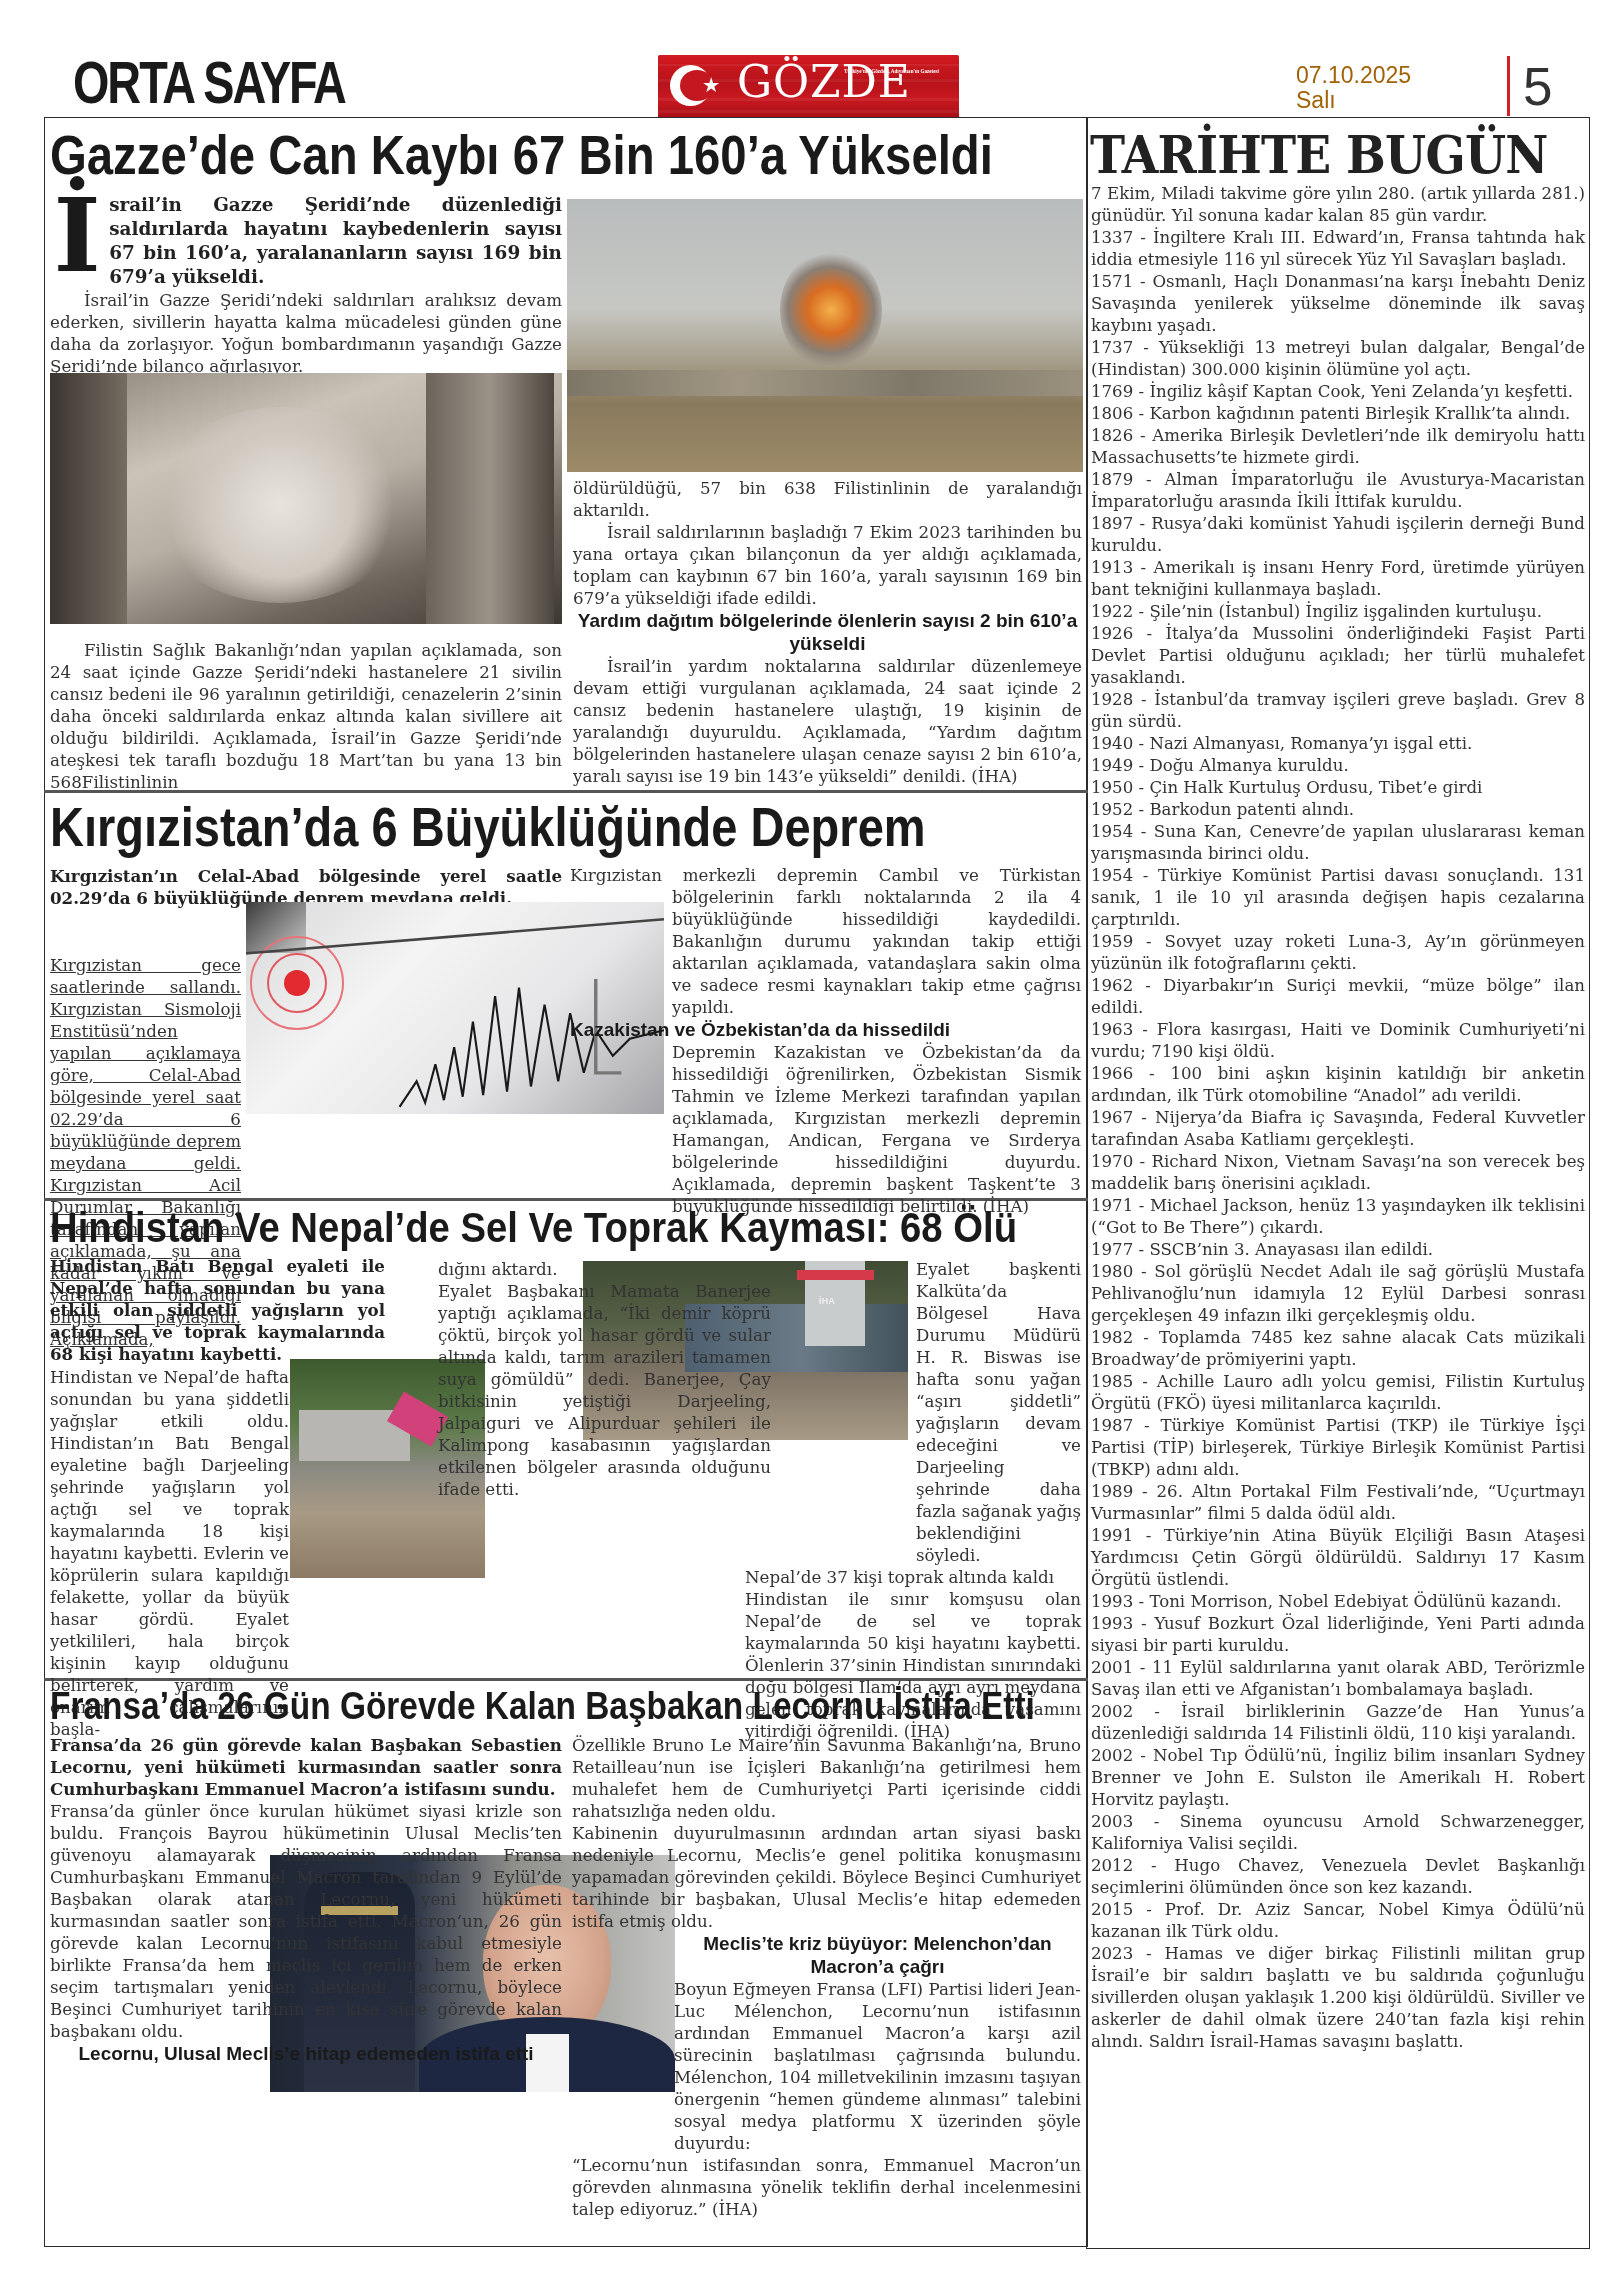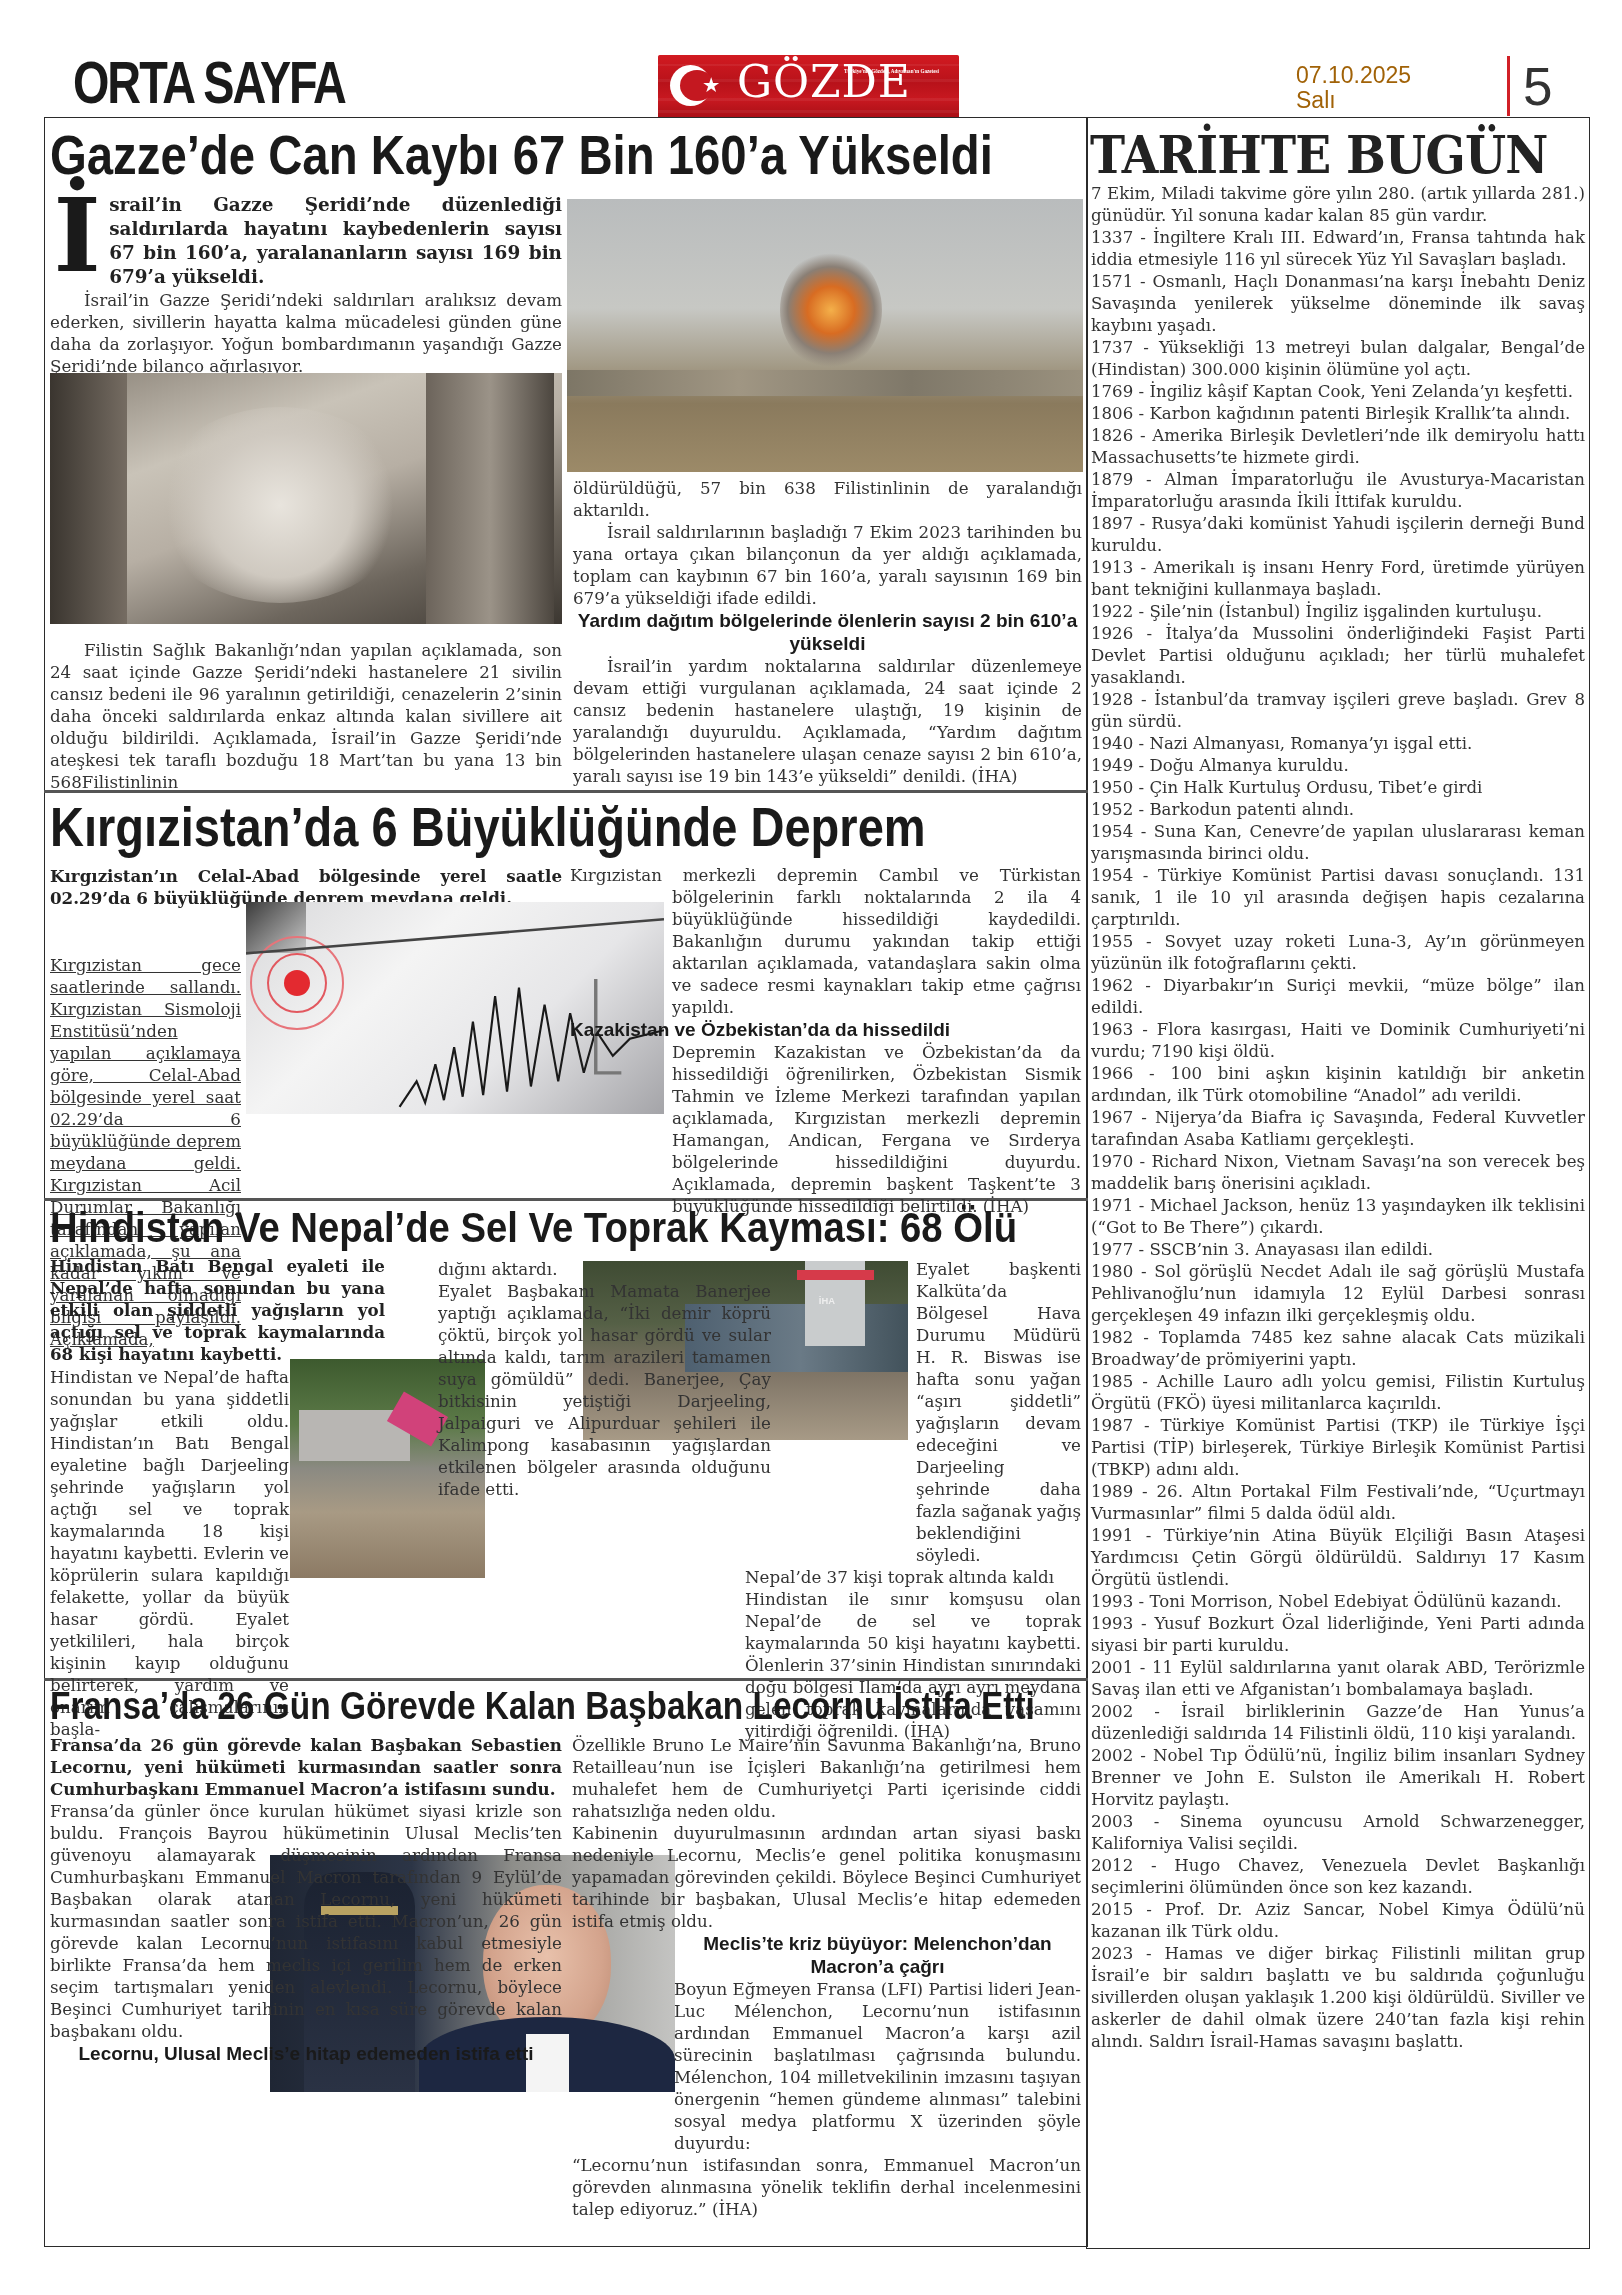--- a/index.html
+++ b/index.html
@@ -202,21 +202,21 @@
   <div>1913 - Amerikalı iş insanı Henry Ford, üretimde yürüyen bant tekniğini kullanmaya başladı.</div>
   <div>1922 - Şile’nin (İstanbul) İngiliz işgalinden kurtuluşu.</div>
   <div>1926 - İtalya’da Mussolini önderliğindeki Faşist Parti Devlet Partisi olduğunu açıkladı; her türlü muhalefet yasaklandı.</div>
   <div>1928 - İstanbul’da tramvay işçileri greve başladı. Grev 8 gün sürdü.</div>
   <div>1940 - Nazi Almanyası, Romanya’yı işgal etti.</div>
   <div>1949 - Doğu Almanya kuruldu.</div>
   <div>1950 - Çin Halk Kurtuluş Ordusu, Tibet’e girdi</div>
   <div>1952 - Barkodun patenti alındı.</div>
   <div>1954 - Suna Kan, Cenevre’de yapılan uluslararası keman yarışmasında birinci oldu.</div>
   <div>1954 - Türkiye Komünist Partisi davası sonuçlandı. 131 sanık, 1 ile 10 yıl arasında değişen hapis cezalarına çarptırıldı.</div>
-  <div>1955 - Sovyet uzay roketi Luna-3, Ay’ın görünmeyen yüzünün ilk fotoğraflarını çekti.</div>
+  <div>1959 - Sovyet uzay roketi Luna-3, Ay’ın görünmeyen yüzünün ilk fotoğraflarını çekti.</div>
   <div>1962 - Diyarbakır’ın Suriçi mevkii, “müze bölge” ilan edildi.</div>
   <div>1963 - Flora kasırgası, Haiti ve Dominik Cumhuriyeti’ni vurdu; 7190 kişi öldü.</div>
   <div>1966 - 100 bini aşkın kişinin katıldığı bir anketin ardından, ilk Türk otomobiline “Anadol” adı verildi.</div>
   <div>1967 - Nijerya’da Biafra iç Savaşında, Federal Kuvvetler tarafından Asaba Katliamı gerçekleşti.</div>
   <div>1970 - Richard Nixon, Vietnam Savaşı’na son verecek beş maddelik barış önerisini açıkladı.</div>
   <div>1971 - Michael Jackson, henüz 13 yaşındayken ilk teklisini (“Got to Be There”) çıkardı.</div>
   <div>1977 - SSCB’nin 3. Anayasası ilan edildi.</div>
   <div>1980 - Sol görüşlü Necdet Adalı ile sağ görüşlü Mustafa Pehlivanoğlu’nun idamıyla 12 Eylül Darbesi sonrası gerçekleşen 49 infazın ilki gerçekleşmiş oldu.</div>
   <div>1982 - Toplamda 7485 kez sahne alacak Cats müzikali Broadway’de prömiyerini yaptı.</div>
   <div>1985 - Achille Lauro adlı yolcu gemisi, Filistin Kurtuluş Örgütü (FKÖ) üyesi militanlarca kaçırıldı.</div>

